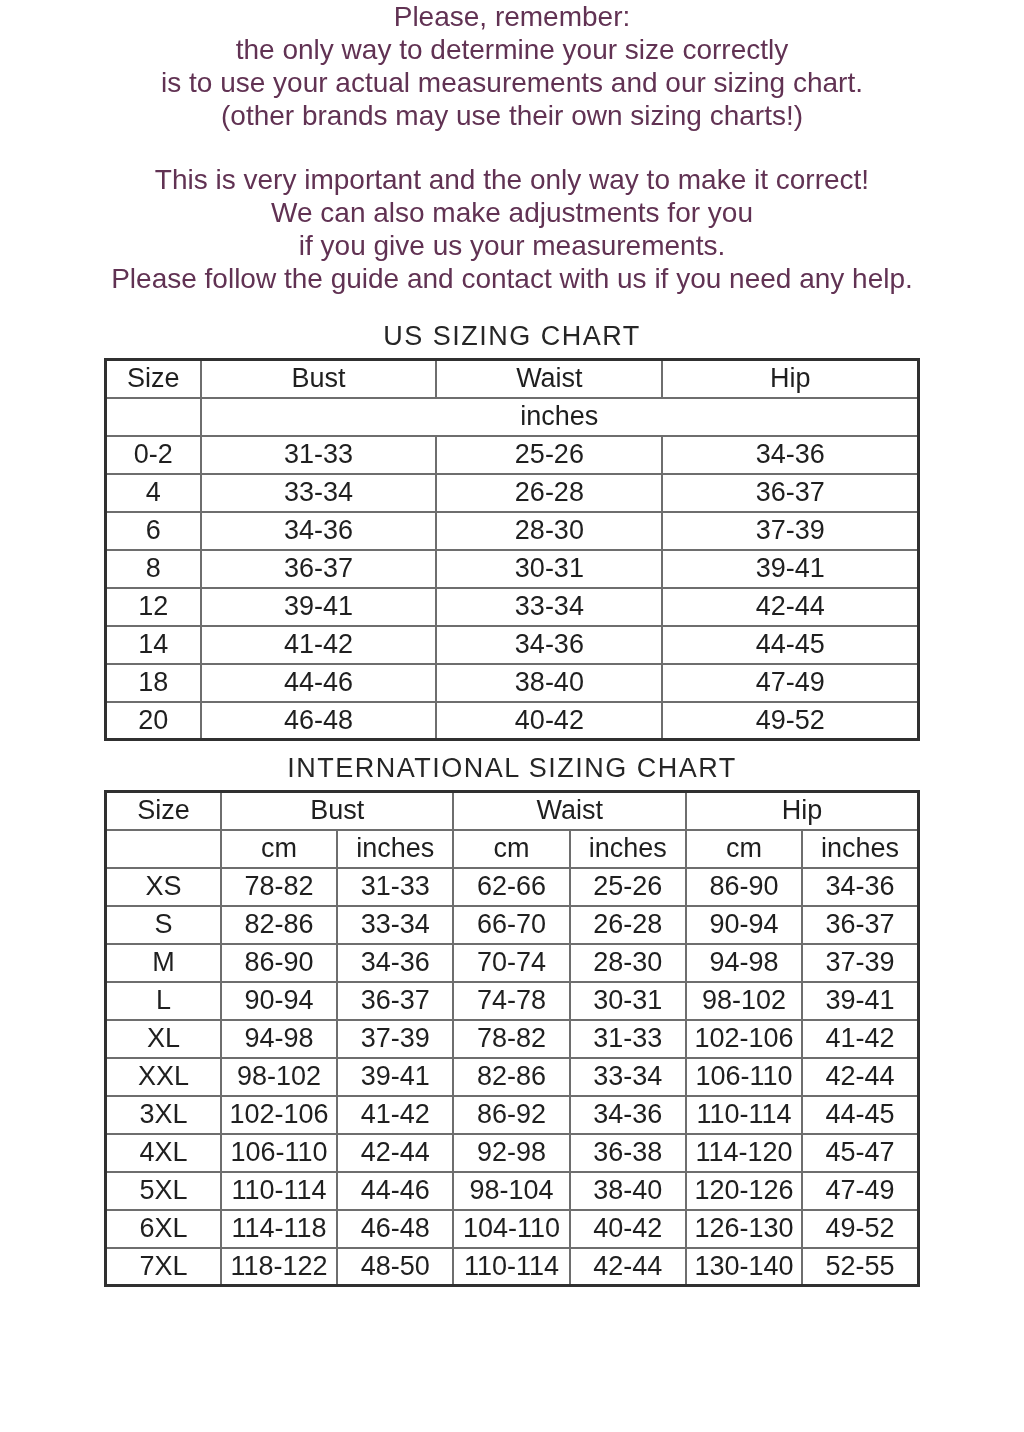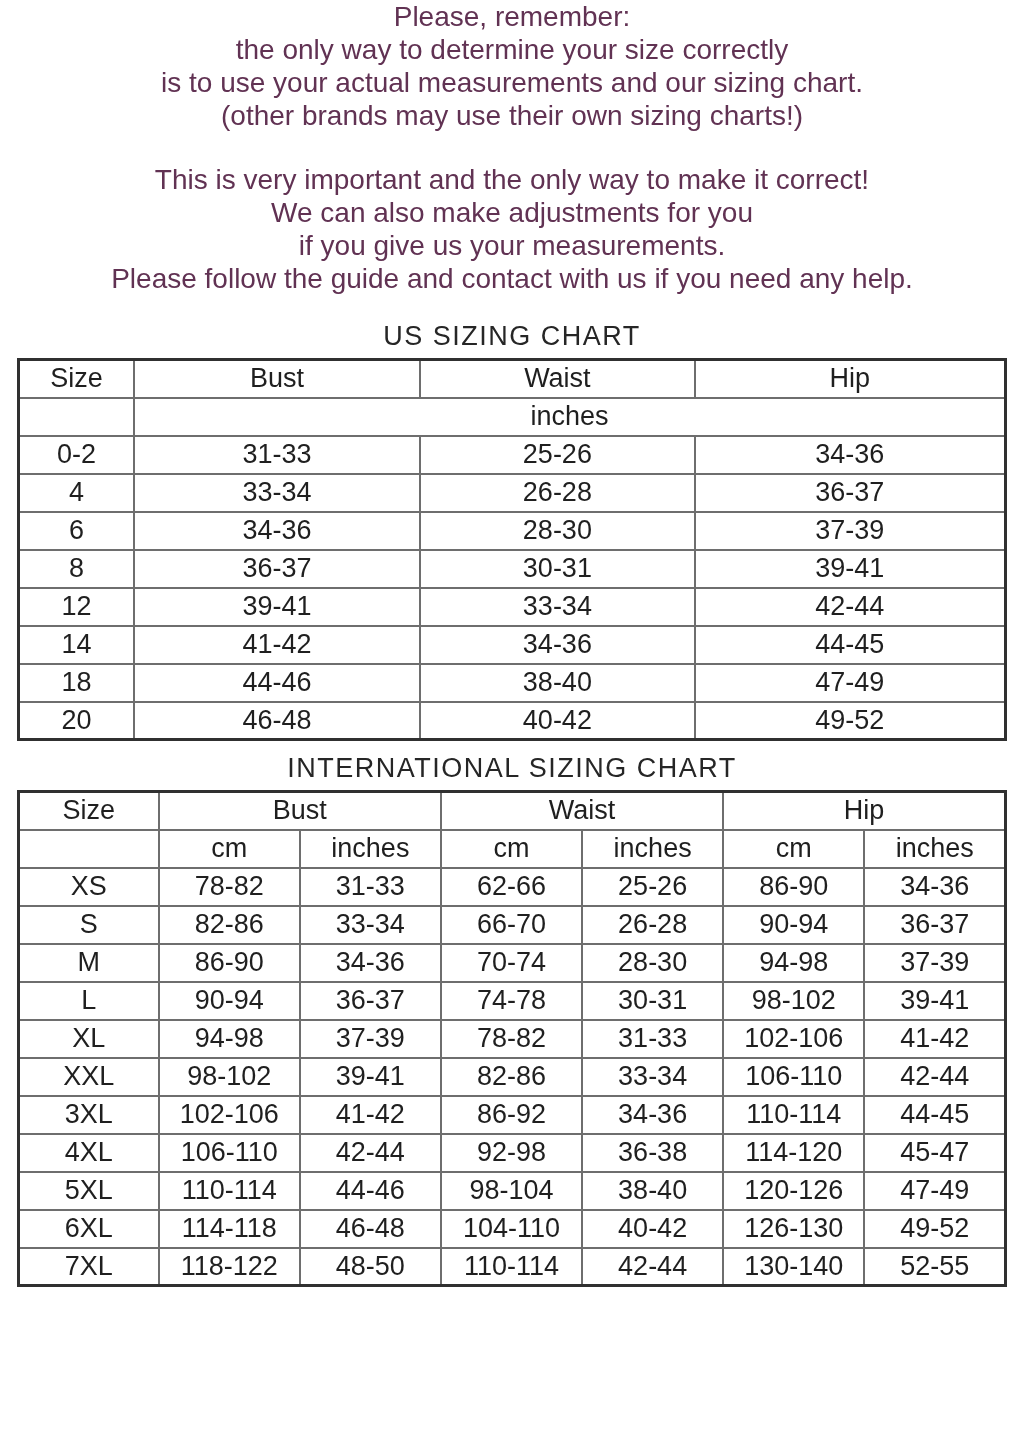--- a/index.html
+++ b/index.html
@@ -31,21 +31,21 @@
     color: #262626;
     letter-spacing: 1.5px;
     font-weight: 400;
     white-space: nowrap;
   }
   .us-title { margin-top: 25px; }
   .intl-title { margin-top: 11px; }
   table.chart-table {
     border-collapse: collapse;
     table-layout: fixed;
-    width: 990px;
+    width: 816px;
     margin: 5px auto 0 auto;
     border: 3px solid #303030;
   }
   table.chart-table th,
   table.chart-table td {
     border: 2px solid #6e6e6e;
     height: 38px;
     padding: 0;
     text-align: center;
     vertical-align: middle;

